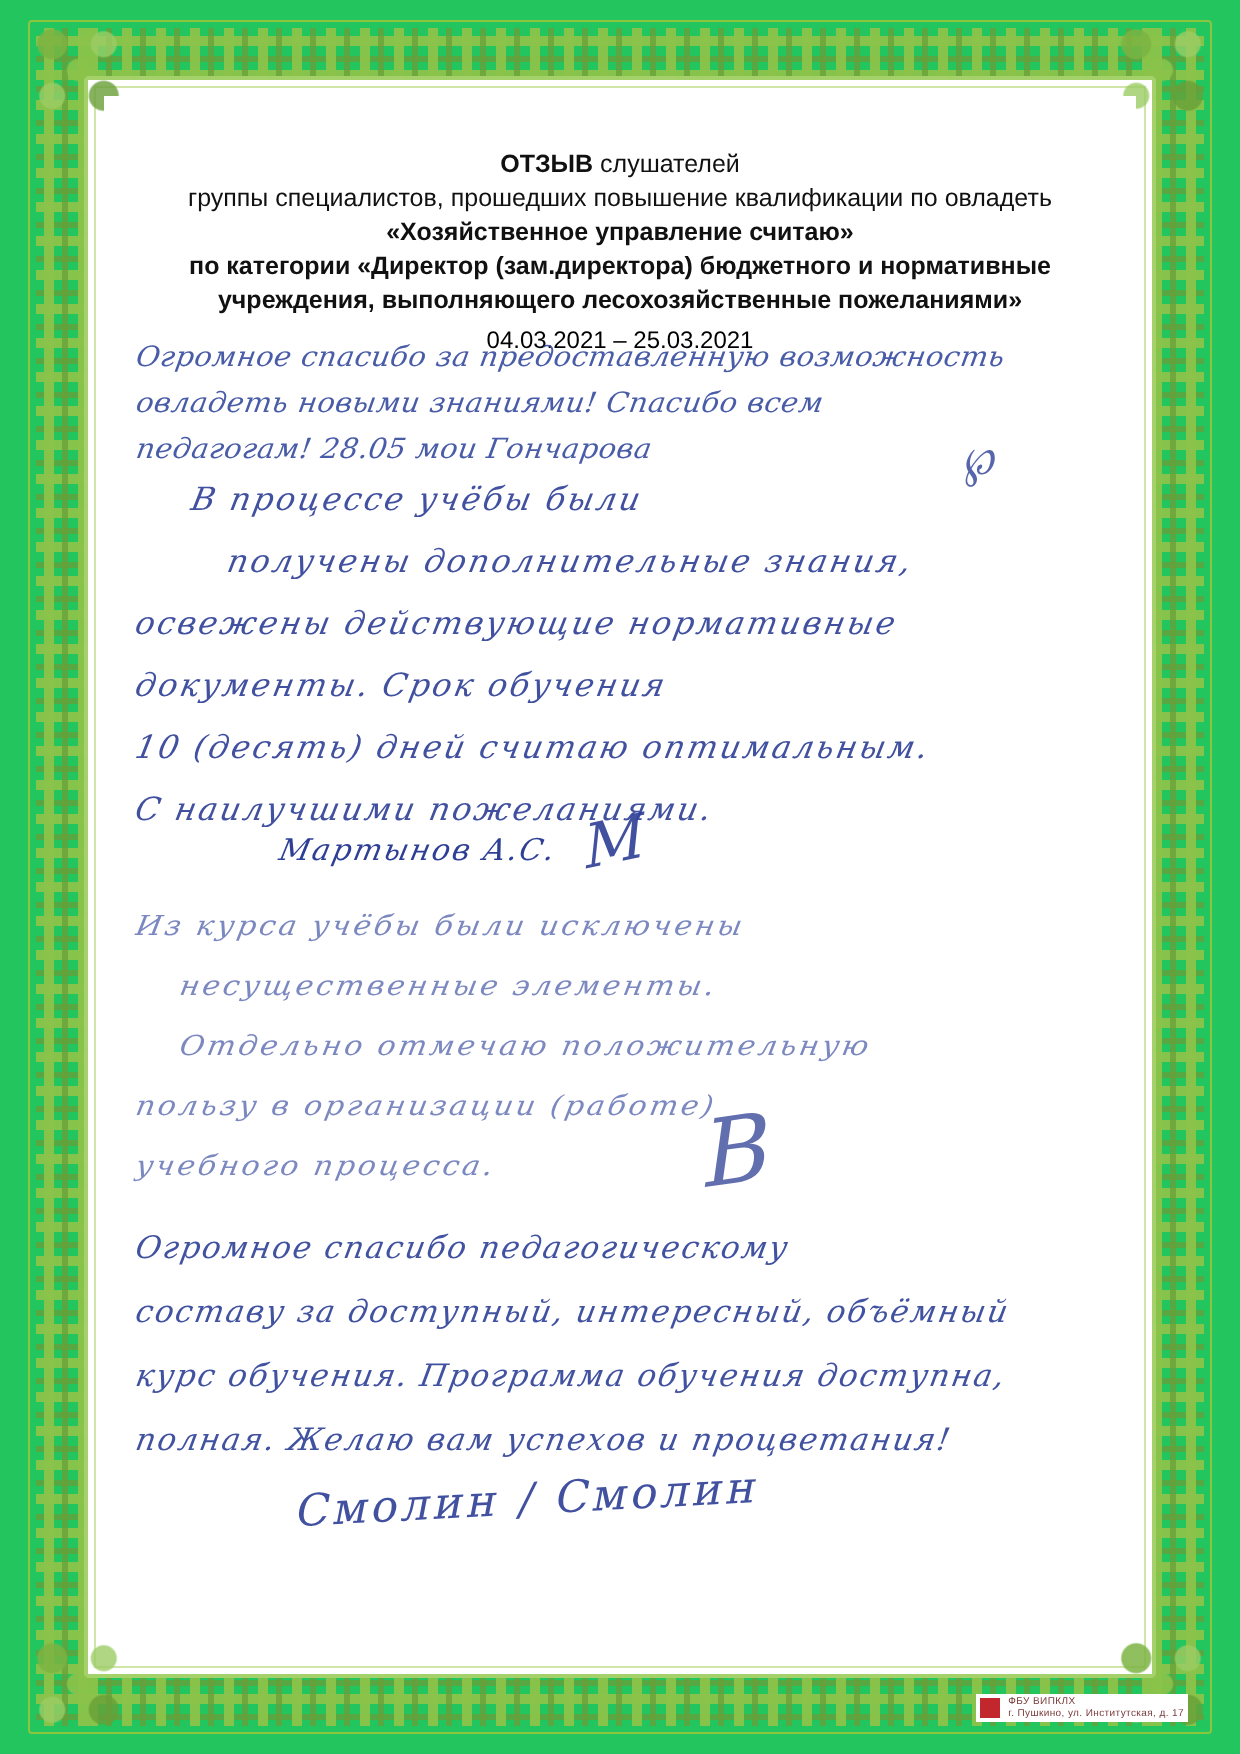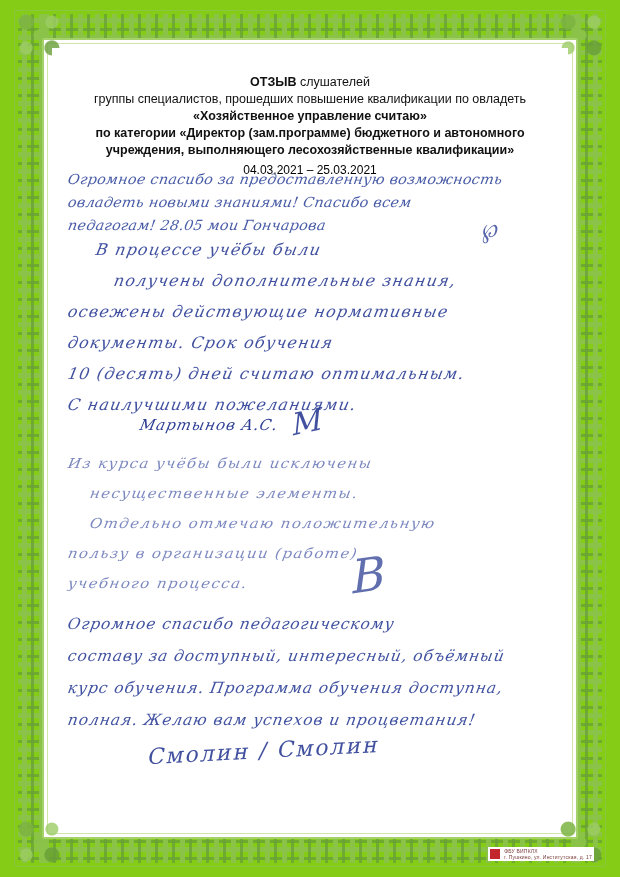--- a/index.html
+++ b/index.html
@@ -11,21 +11,21 @@
     width: 620px;
     height: 877px;
     overflow: hidden;
     font-family: "Liberation Sans", sans-serif;
   }
 
   .page {
     position: relative;
     width: 620px;
     height: 877px;
-    background: #84cc16;
+    background: #22c55e;
   }
 
   
   .border-frame {
     position: absolute;
     left: 14px;
     top: 10px;
     width: 592px;
     height: 857px;
     box-sizing: border-box;
@@ -265,22 +265,22 @@
     <div class="corner bl"></div>
     <div class="corner br"></div>
   </div>
 
   <div class="sheet">
 
     <div class="heading">
       <div class="line"><span>ОТЗЫВ</span><span class="thin"> слушателей</span></div>
       <div class="line"><span class="thin">группы специалистов, прошедших повышение квалификации по овладеть</span></div>
       <div class="line">«Хозяйственное управление считаю»</div>
-      <div class="line">по категории «Директор (зам.программе) бюджетного и автономного</div>
-      <div class="line">учреждения, выполняющего лесохозяйственные квалификации»</div>
+      <div class="line">по категории «Директор (зам.директора) бюджетного и нормативные</div>
+      <div class="line">учреждения, выполняющего лесохозяйственные пожеланиями»</div>
       <div class="dates">04.03.2021 – 25.03.2021</div>
     </div>
 
     <div class="handwriting block1">
       <div class="hw-line">Огромное спасибо за предоставленную возможность</div>
       <div class="hw-line">овладеть новыми знаниями! Спасибо всем</div>
       <div class="hw-line">педагогам!                        28.05 мои Гончарова</div>
     </div>
     <div class="sig-scribble scribble-d">℘</div>
 

